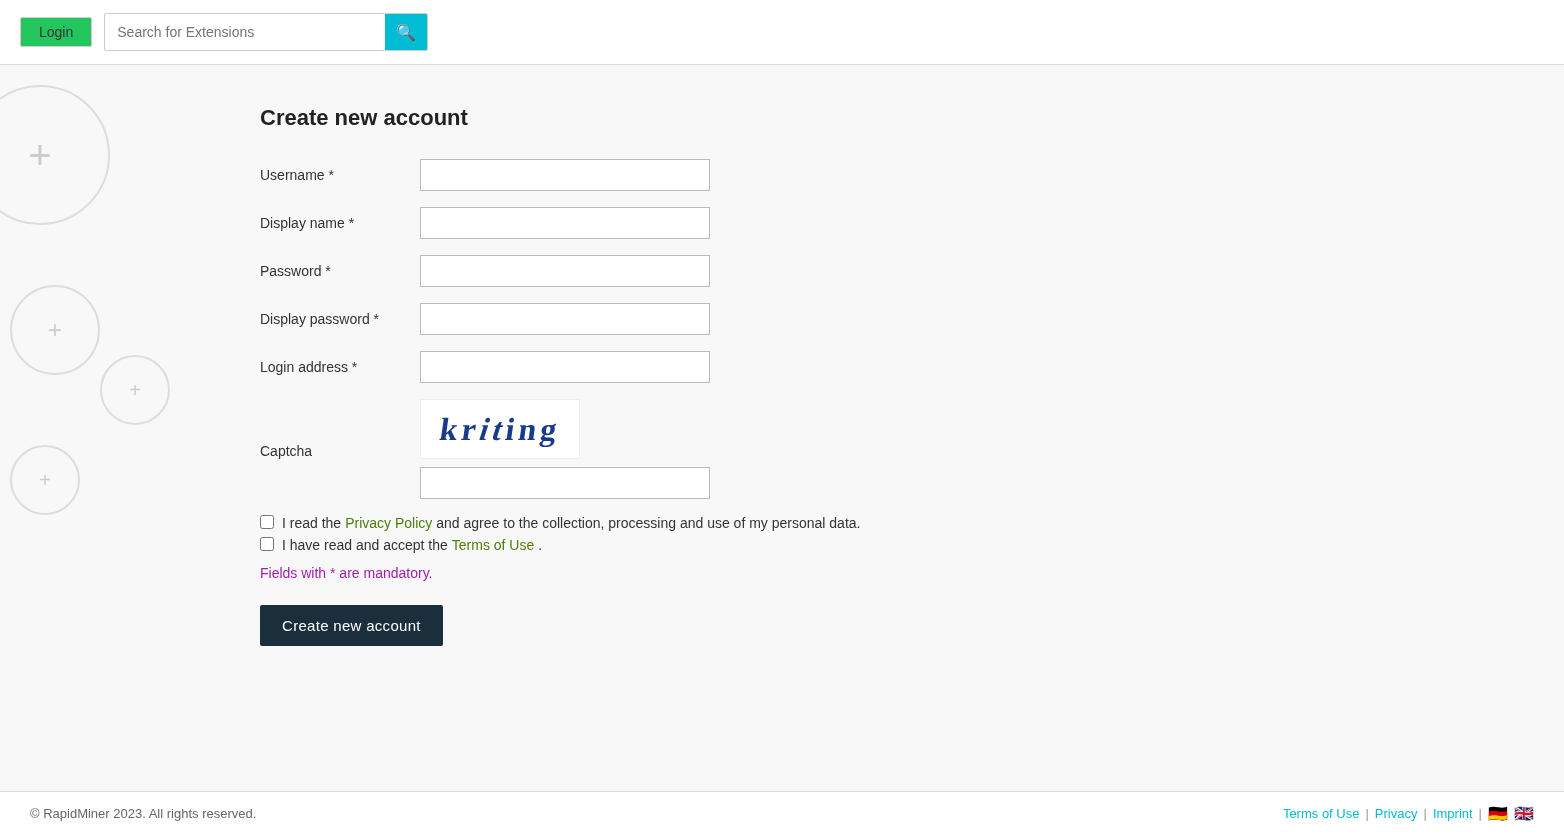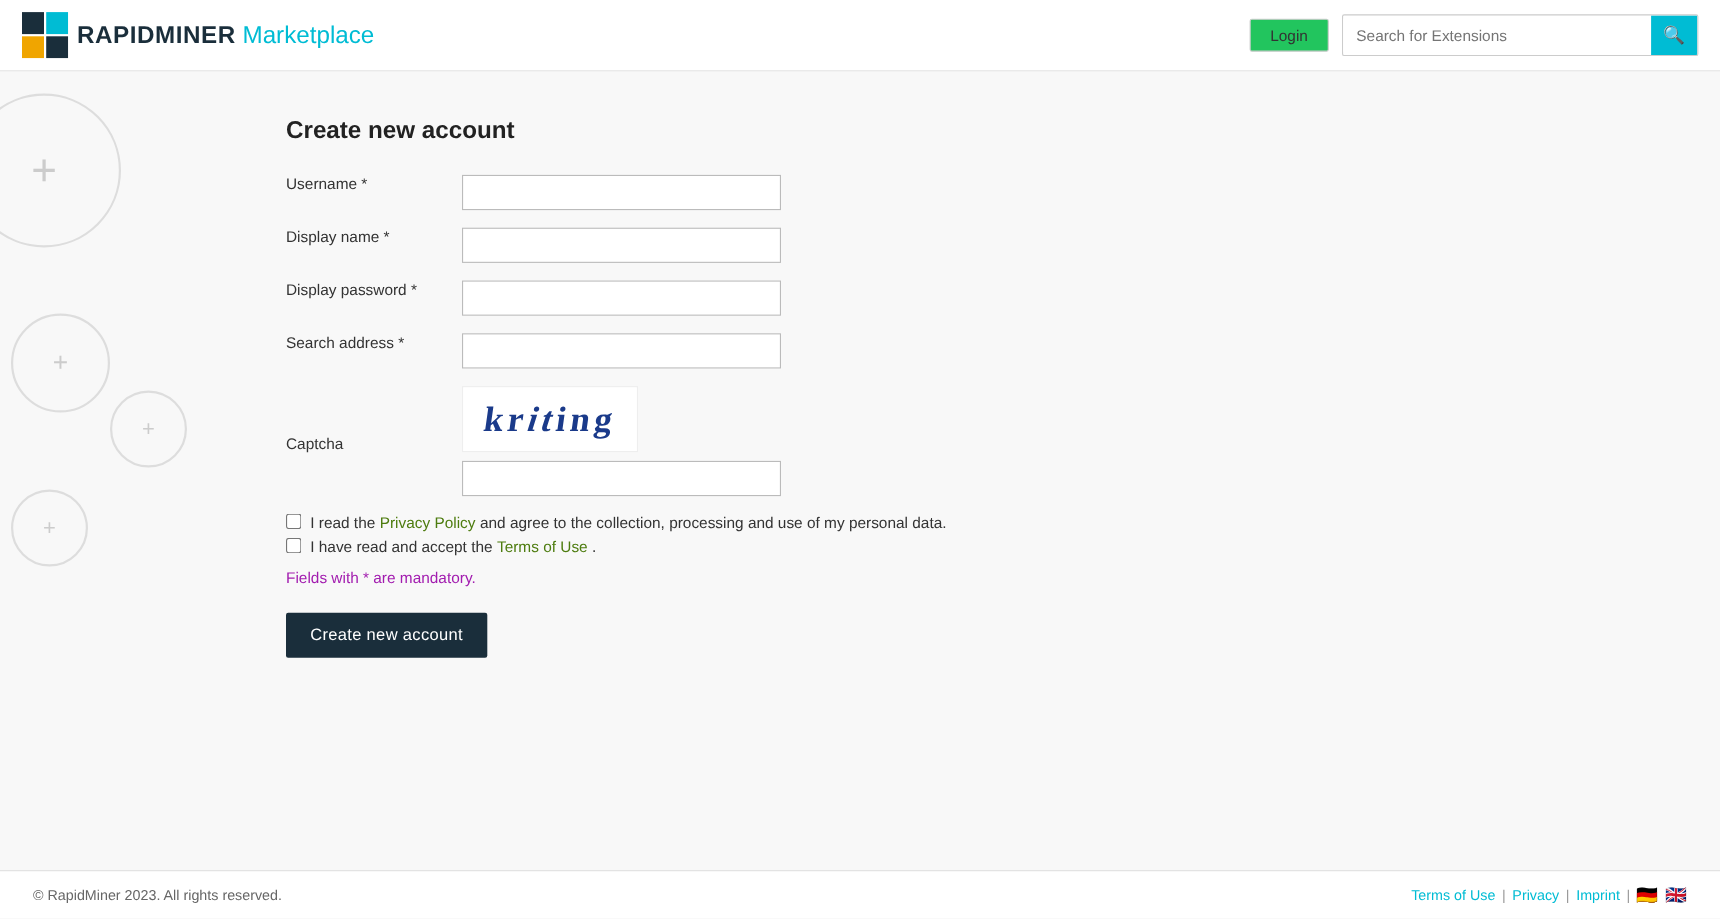--- a/index.html
+++ b/index.html
@@ -108,21 +108,21 @@
       flex: 1;
     }
     .form-title {
       font-size: 22px;
       font-weight: bold;
       color: #222;
       margin-bottom: 28px;
     }
     .form-row {
       display: flex;
-      align-items: flex-start;
+      align-items: center;
       margin-bottom: 16px;
     }
     .form-label {
       width: 160px;
       font-size: 14px;
       color: #333;
       flex-shrink: 0;
     }
     .form-input {
       width: 290px;
@@ -246,31 +246,20 @@
     
     .rm-logo-svg {
       width: 42px;
       height: 42px;
     }
   </style>
 </head>
 <body>
 
 <header class="header">
-  <div class="logo-area">
-    <svg class="rm-logo-svg" viewBox="0 0 42 42" xmlns="http://www.w3.org/2000/svg">
-      <rect x="0" y="0" width="20" height="20" fill="#1a2e3b"></rect>
-      <rect x="22" y="0" width="20" height="20" fill="#00bcd4"></rect>
-      <rect x="0" y="22" width="20" height="20" fill="#f0a500"></rect>
-      <rect x="22" y="22" width="20" height="20" fill="#1a2e3b"></rect>
-    </svg>
-    <div>
-      <span style="font-size:22px;font-weight:bold;color:#1a2e3b;letter-spacing:0.5px;">RAPIDMINER</span><span style="font-size:22px;font-weight:400;color:#00bcd4;"> Marketplace</span>
-    </div>
-  </div>
   <div class="header-right">
     <button class="login-btn">Login</button>
     <div class="search-container">
       <input class="search-input" type="text" placeholder="Search for Extensions" style="">
       <button class="search-btn">
         <span>🔍</span>
       </button>
     </div>
   </div>
 </header>
@@ -301,30 +290,34 @@
       <input class="form-input" type="text" style="">
     </div>
 
     
     <div class="form-row">
       <label class="form-label">Display name *</label>
       <input class="form-input" type="text" style="">
     </div>
 
     
+    <div class="form-row">
+      <label class="form-label">Password *</label>
+      <input class="form-input" type="password" style="">
+    </div>
 
     
     <div class="form-row">
       <label class="form-label">Display password *</label>
       <input class="form-input" type="password" style="">
     </div>
 
     
     <div class="form-row">
-      <label class="form-label">Search address *</label>
+      <label class="form-label">Login address *</label>
       <input class="form-input" type="email" style="">
     </div>
 
     
     <div class="captcha-row">
       <span class="captcha-label">Captcha</span>
       <div class="captcha-image">
         <span class="captcha-text">kr<span style="font-style:italic;">it</span>ing</span>
       </div>
     </div>

